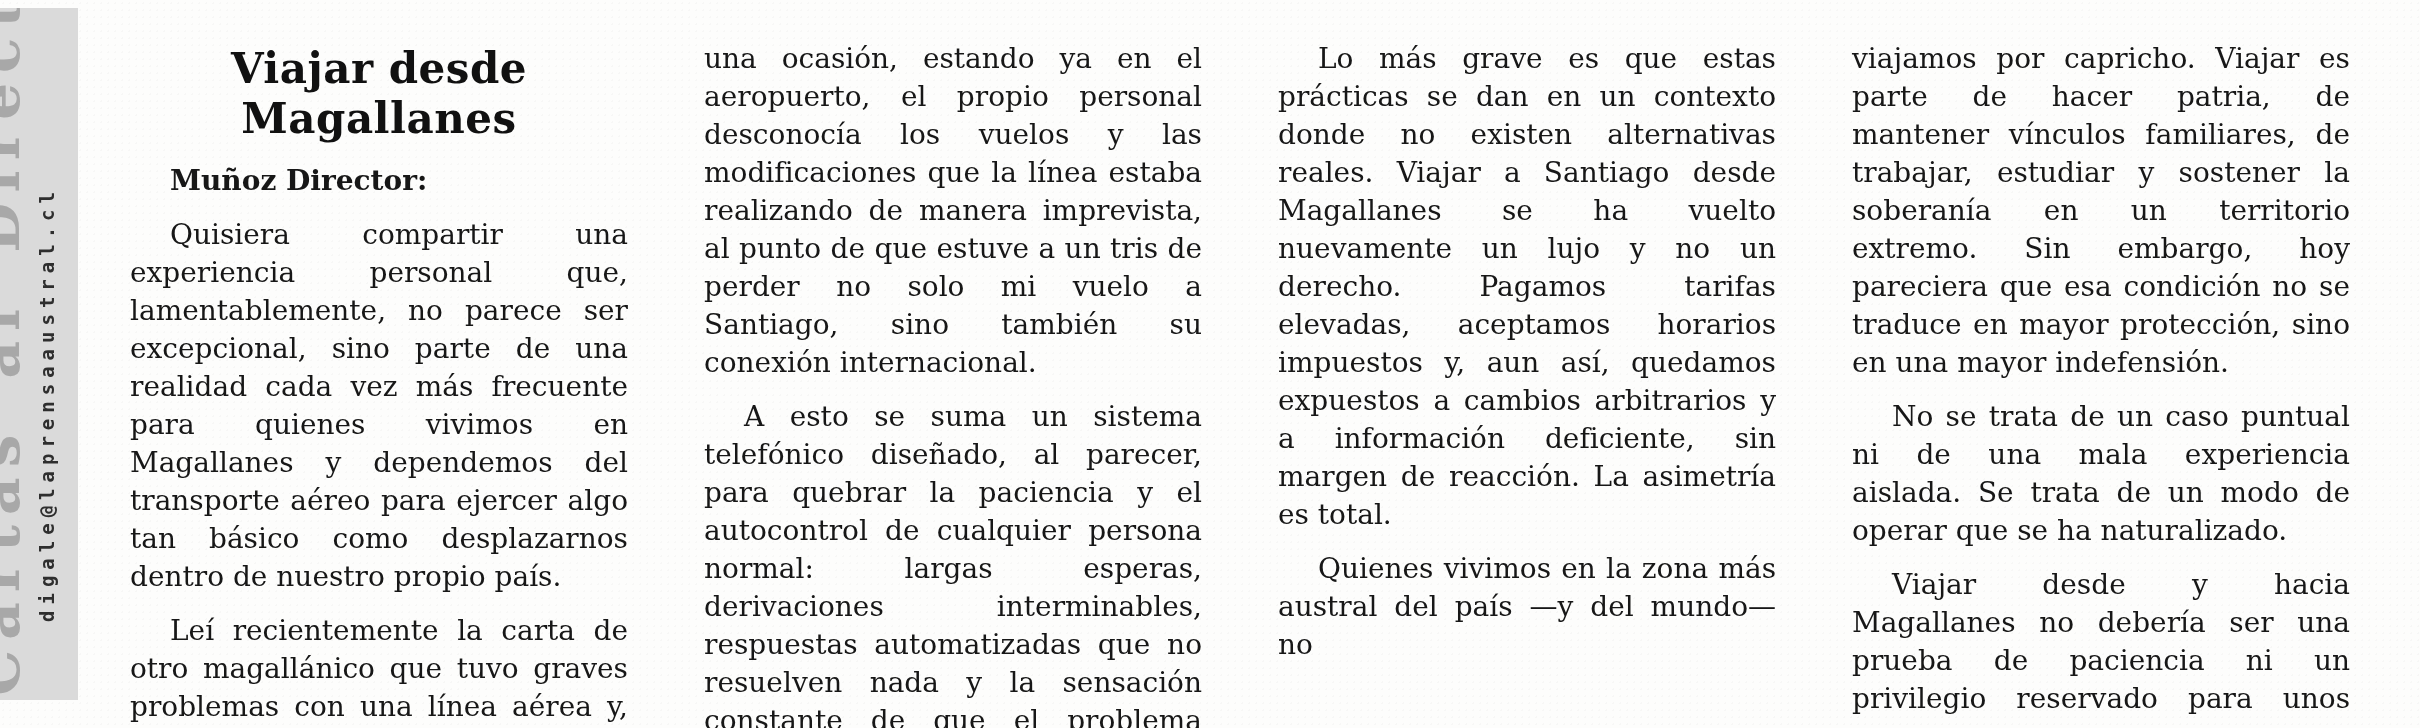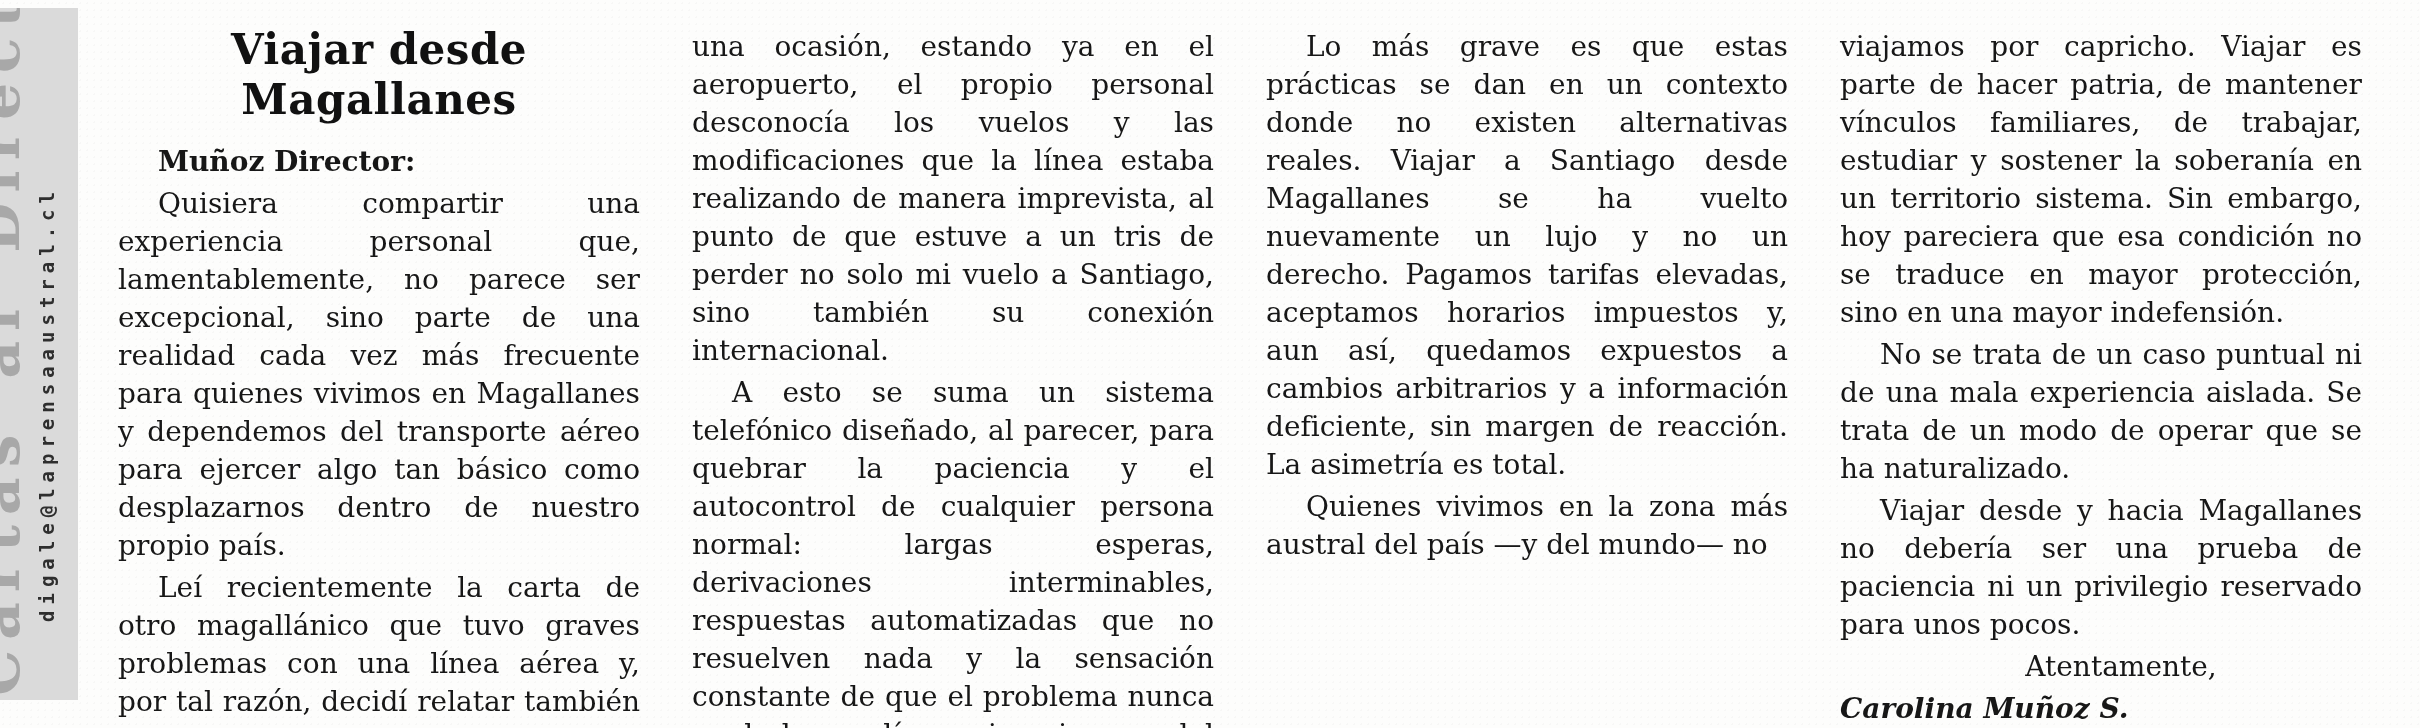--- a/index.html
+++ b/index.html
@@ -69,23 +69,23 @@
     gap: 44px;
   }
   .col {
     flex: 1 1 0;
     min-width: 0;
     font-size: 28px;
     line-height: 38px;
     text-align: justify;
     color: #171717;
   }
-  .col p { margin: 4px; }
+  .col p { margin: 16px; }
   .letter-title {
-    margin: 1px 0 18px 0;
+    margin: 20px 0 18px 0;
     font-size: 42px;
     line-height: 50px;
     font-weight: bold;
     text-align: center;
     text-indent: 0;
     letter-spacing: 0.5px;
     color: #111;
   }
   .salutation {
     font-weight: bold;
@@ -125,21 +125,21 @@
       <p class="cont">una ocasión, estando ya en el aeropuerto, el propio personal desconocía los vuelos y las modificaciones que la línea estaba realizando de manera imprevista, al punto de que estuve a un tris de perder no solo mi vuelo a Santiago, sino también su conexión internacional.</p>
       <p class="indent">A esto se suma un sistema telefónico diseñado, al parecer, para quebrar la paciencia y el autocontrol de cualquier persona normal: largas esperas, derivaciones interminables, respuestas automatizadas que no resuelven nada y la sensación constante de que el problema nunca es de la aerolínea, sino siempre del pasajero. Reclamar se vuelve una carrera de resistencia,</p>
     </div>
 
     <div class="col">
       <p class="indent">Lo más grave es que estas prácticas se dan en un contexto donde no existen alternativas reales. Viajar a Santiago desde Magallanes se ha vuelto nuevamente un lujo y no un derecho. Pagamos tarifas elevadas, aceptamos horarios impuestos y, aun así, quedamos expuestos a cambios arbitrarios y a información deficiente, sin margen de reacción. La asimetría es total.</p>
       <p class="indent">Quienes vivimos en la zona más austral del país —y del mundo— no</p>
     </div>
 
     <div class="col">
-      <p class="cont">viajamos por capricho. Viajar es parte de hacer patria, de mantener vínculos familiares, de trabajar, estudiar y sostener la soberanía en un territorio sistema. Sin embargo, hoy pareciera que esa condición no se traduce en mayor protección, sino en una mayor indefensión.</p>
+      <p class="cont">viajamos por capricho. Viajar es parte de hacer patria, de mantener vínculos familiares, de trabajar, estudiar y sostener la soberanía en un territorio extremo. Sin embargo, hoy pareciera que esa condición no se traduce en mayor protección, sino en una mayor indefensión.</p>
       <p class="indent">No se trata de un caso puntual ni de una mala experiencia aislada. Se trata de un modo de operar que se ha naturalizado.</p>
       <p class="indent">Viajar desde y hacia Magallanes no debería ser una prueba de paciencia ni un privilegio reservado para unos pocos.</p>
       <p class="closing">Atentamente,</p>
       <p class="signature">Carolina Muñoz S.</p>
     </div>
 
   </div>
 </div>
 
 </body></html>

